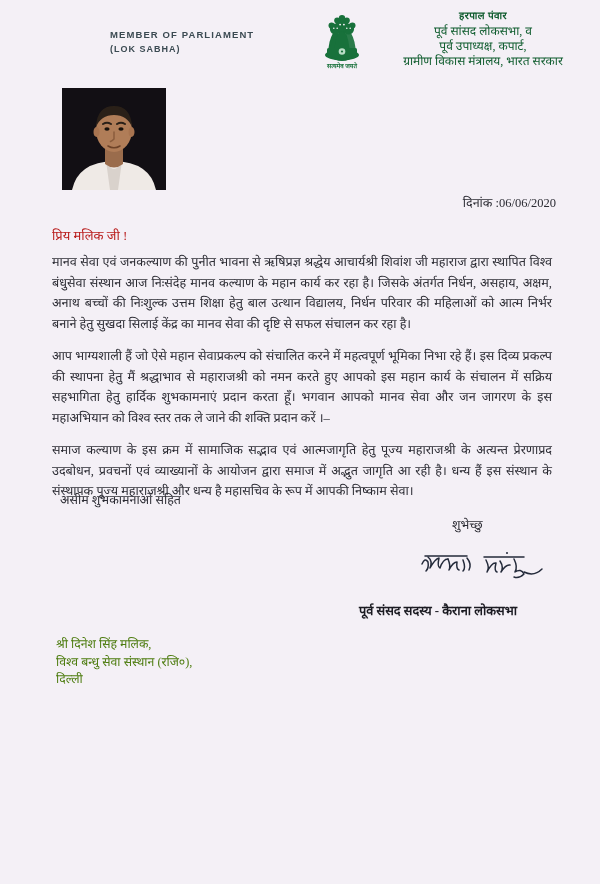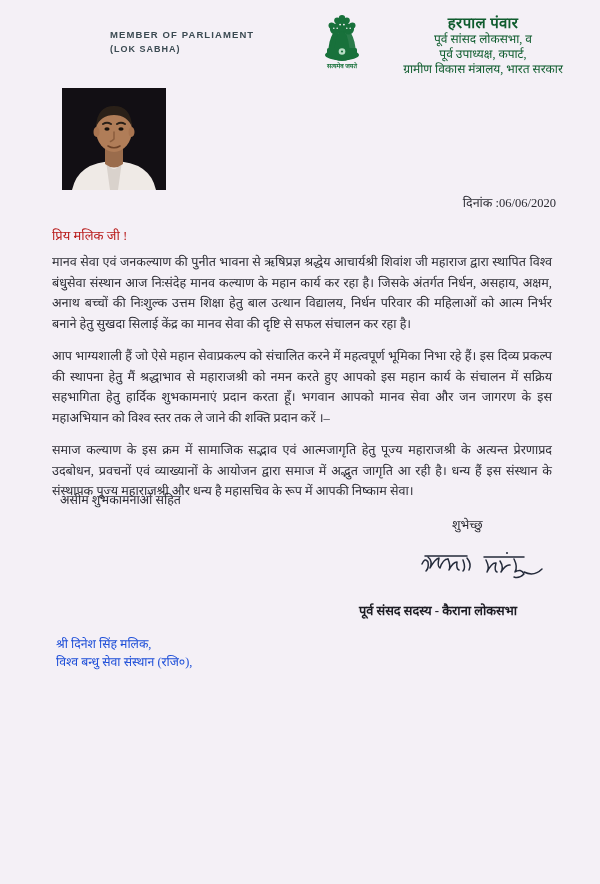--- a/index.html
+++ b/index.html
@@ -59,26 +59,25 @@
     position: absolute;
     left: 372px;
     top: 8px;
     width: 222px;
     text-align: center;
     color: #0f5c2e;
     font-family: "Liberation Serif", serif;
     line-height: 15px;
   }
   .office-block .nm {
-    font-size: 15px;
+    font-size: 10px;
     font-weight: 700;
     letter-spacing: 0.4px;
     display: block;
     margin-bottom: 1px;
-    margin-top: 8px;
   }
   .office-block .ln {
     font-size: 12px;
     font-weight: 400;
     display: block;
   }
 
   
   .portrait {
     position: absolute;
@@ -178,21 +177,21 @@
   }
 
   
   .recipient {
     position: absolute;
     left: 56px;
     top: 636px;
     font-family: "Liberation Serif", serif;
     font-size: 12.3px;
     line-height: 17.5px;
-    color: #1d4ed8;
+    color: #4d7c0f;
   }
   .recipient span { display: block; }
 </style>
 </head>
 <body>
 
 <div class="page">
 
   <div class="letterhead">
 
@@ -306,15 +305,16 @@
     </svg>
   </div>
 
   <div class="signer">
     <span class="signer-role">पूर्व संसद सदस्य - कैराना लोकसभा</span>
   </div>
 
   <div class="recipient">
     <span>श्री दिनेश सिंह मलिक,</span>
     <span>विश्व बन्धु सेवा संस्थान (रजि०),</span>
+    <span>दिल्ली</span>
   </div>
 
 </div>
 
 </body></html>

